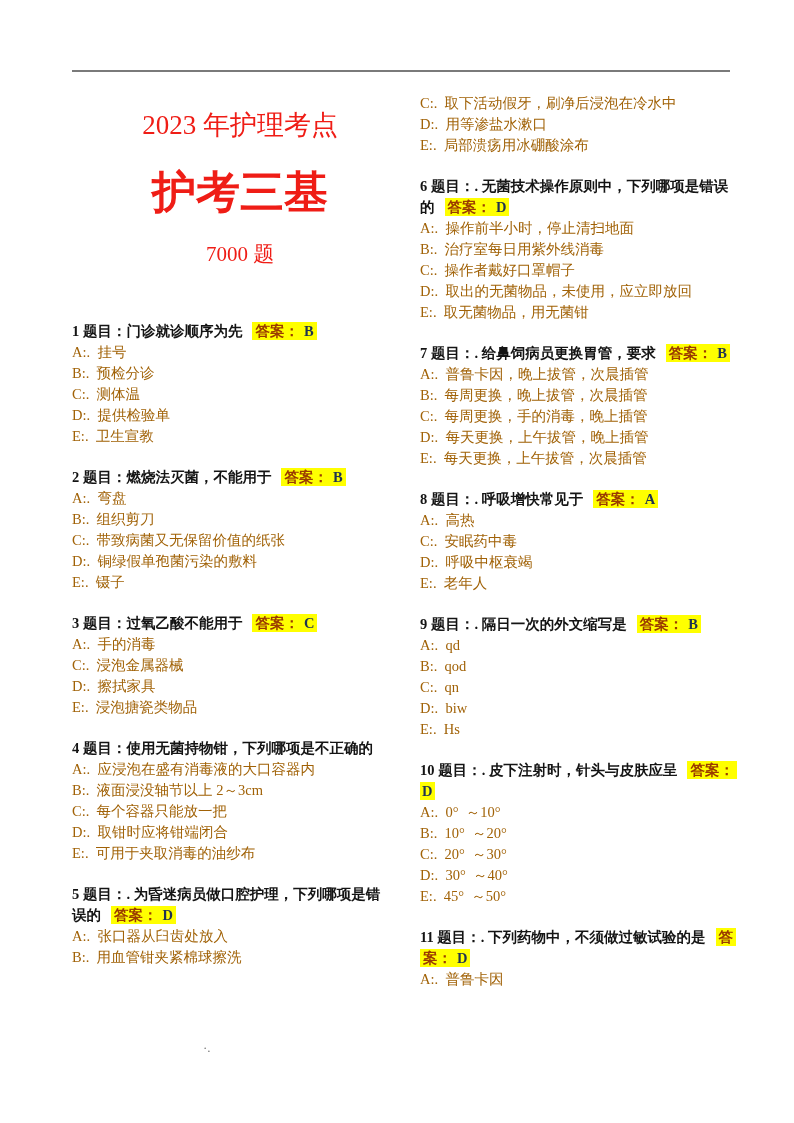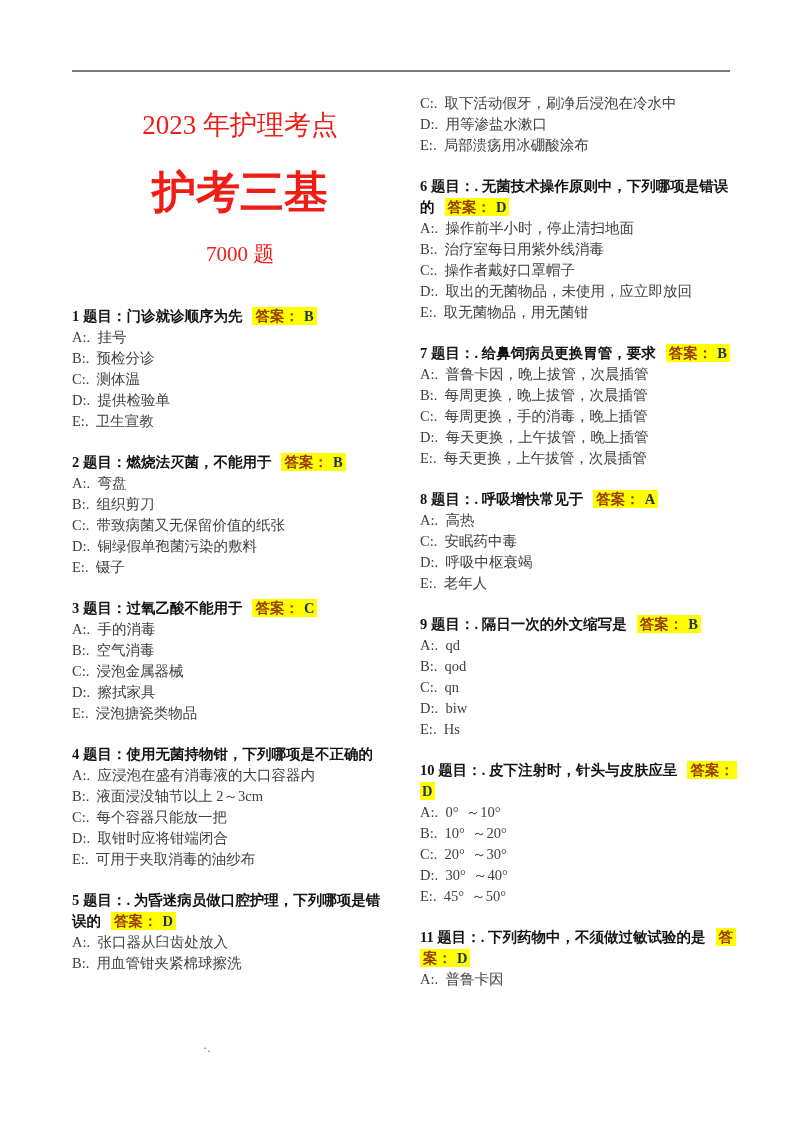--- a/index.html
+++ b/index.html
@@ -11,28 +11,28 @@
     -webkit-font-smoothing:antialiased;
   }
   .top-rule{
     position:absolute;left:72px;top:70px;width:658px;height:2px;
     background:var(--rule,#7a7a7a);
   }
   .col{position:absolute;width:336px;}
   #col-left{left:72px;top:95px;}
   #col-right{left:420px;top:93px;}
 
-  .title-block{text-align:center;padding-top:14px;margin-bottom:39px;}
+  .title-block{text-align:center;padding-top:14px;margin-bottom:54px;}
   .t1{color:var(--red,#ef1d16);font-size:27px;line-height:1.2;margin:0 0 26px 0;font-weight:normal;}
   .t2{color:var(--red,#ef1d16);font-size:44px;line-height:1.2;margin:0 0 22px 0;font-weight:bold;}
   .t3{color:var(--red,#ef1d16);font-size:21px;line-height:1.2;margin:0;font-weight:normal;}
 
   .question{margin-bottom:20px;}
   .qline{font-size:14.5px;line-height:21px;font-weight:bold;color:#141414;white-space:pre;}
-  .option{font-size:14.5px;line-height:21px;color:#404040;white-space:pre;}
+  .option{font-size:14.5px;line-height:21px;color:#a16207;white-space:pre;}
 
   .hl{background:var(--hl,#ffff00);padding:1px 3px;font-weight:bold;}
   .hl-label{color:var(--hl-label,#9a3b00);}
   .hl-letter{color:var(--hl-letter,#1f3350);padding-left:2px;}
   .hl.gap{margin-left:10px;}
 
   .stray{position:absolute;left:203px;top:1040px;font-size:13px;color:#777;}
 </style>
 </head>
 <body>
@@ -59,21 +59,20 @@
           <div class="qline"><span>2 题目：燃烧法灭菌，不能用于</span><span class="hl hl-label gap">答案：</span><span class="hl hl-letter">B</span></div>
           <div class="option">A:.  弯盘</div>
           <div class="option">B:.  组织剪刀</div>
           <div class="option">C:.  带致病菌又无保留价值的纸张</div>
           <div class="option">D:.  铜绿假单孢菌污染的敷料</div>
           <div class="option">E:.  镊子</div>
         </div>
         <div class="question">
           <div class="qline"><span>3 题目：过氧乙酸不能用于</span><span class="hl hl-label gap">答案：</span><span class="hl hl-letter">C</span></div>
           <div class="option">A:.  手的消毒</div>
-          <div class="option">B:.  空气消毒</div>
           <div class="option">C:.  浸泡金属器械</div>
           <div class="option">D:.  擦拭家具</div>
           <div class="option">E:.  浸泡搪瓷类物品</div>
         </div>
         <div class="question">
           <div class="qline"><span>4 题目：使用无菌持物钳，下列哪项是不正确的</span></div>
           <div class="option">A:.  应浸泡在盛有消毒液的大口容器内</div>
           <div class="option">B:.  液面浸没轴节以上 2～3cm</div>
           <div class="option">C:.  每个容器只能放一把</div>
           <div class="option">D:.  取钳时应将钳端闭合</div>

